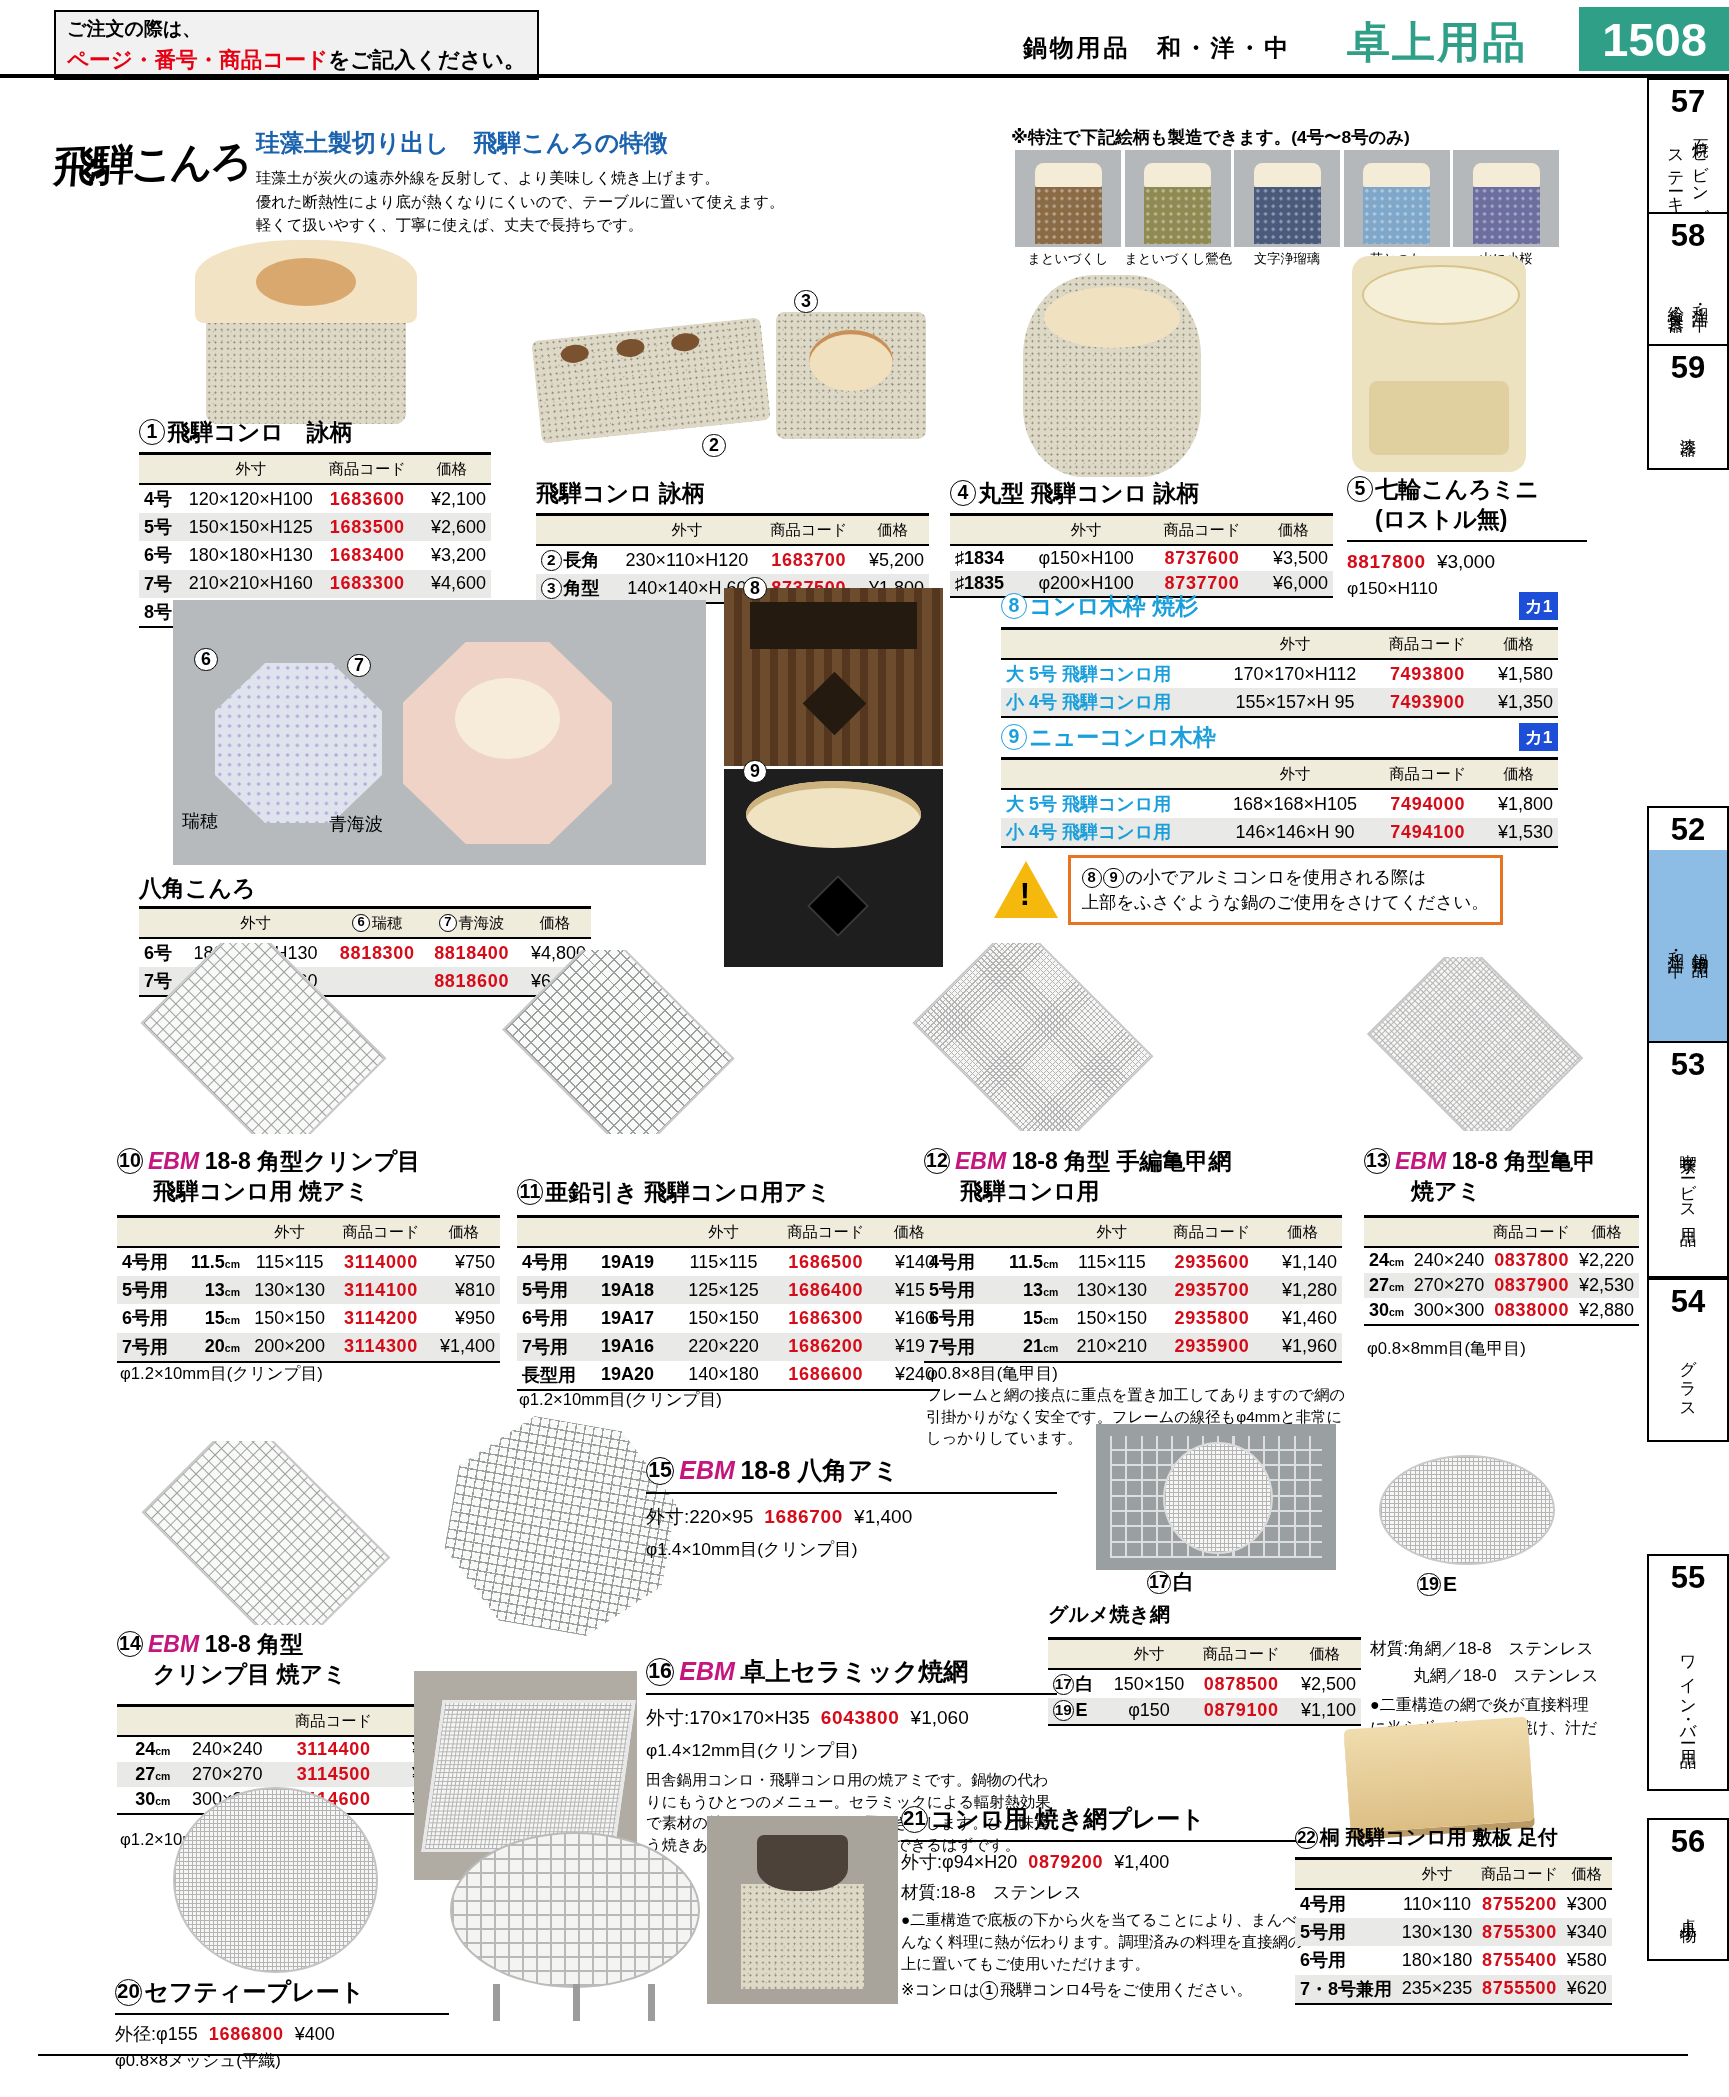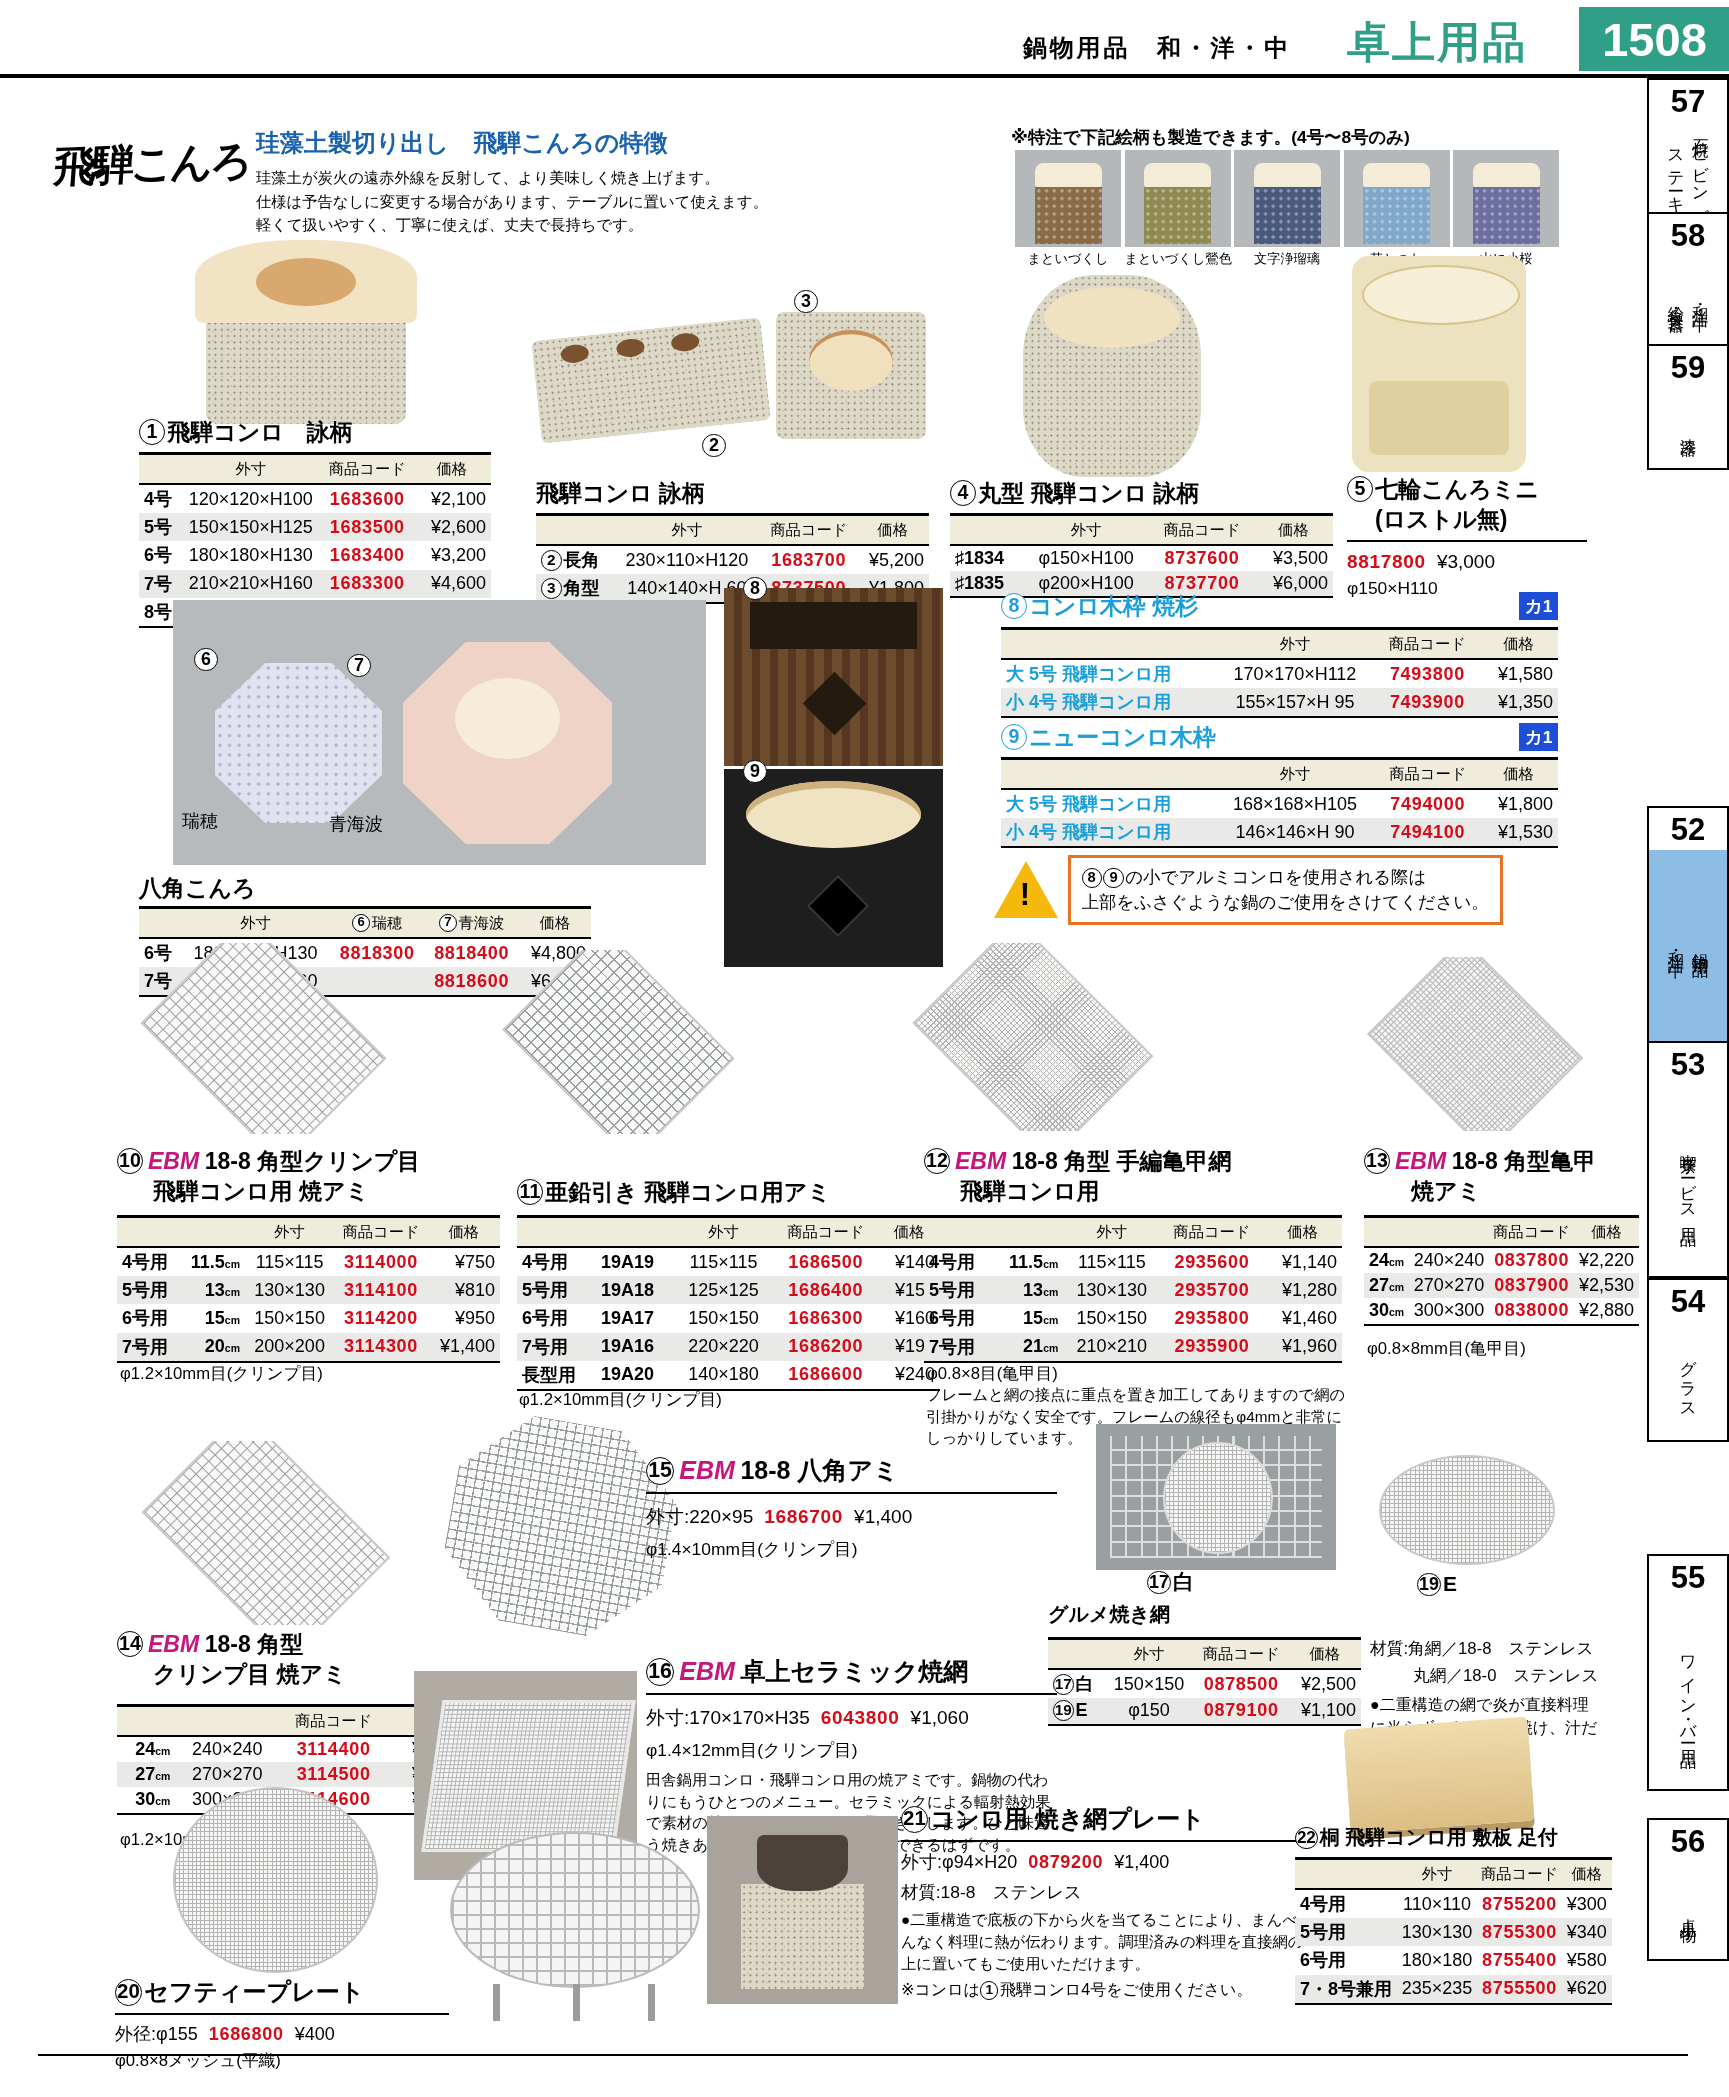--- a/index.html
+++ b/index.html
@@ -147,32 +147,36 @@
 
   
   .footer-rule{left:38px;top:2054px;width:1650px;height:2.1px;background:#000;}
   .footer-text{left:0;top:2062px;width:1730px;text-align:center;font-size:16px;}
 </style>
 </head>
 <body>
 
 <div id="page">
 
+  <div class="abs order-box">
+    <div class="l1">ご注文の際は、</div>
+    <div class="l2"><span class="red">ページ・番号・商品コード</span><span>をご記入ください。</span></div>
+  </div>
   <div class="abs cat-label">鍋物用品　和・洋・中</div>
   <div class="abs cat-title">卓上用品</div>
   <div class="abs page-num-box">
       <span>1508</span>
     </div>
   <div class="abs header-rule"></div>
 
   <div class="abs logo">飛騨こんろ</div>
   <div class="abs intro-title">珪藻土製切り出し　飛騨こんろの特徴</div>
   <div class="abs intro-desc">
     <div>珪藻土が炭火の遠赤外線を反射して、より美味しく焼き上げます。</div>
-    <div>仕様は予告なしに変更する場合があります、テーブルに置いて使えます。</div>
+    <div>優れた断熱性により底が熱くなりにくいので、テーブルに置いて使えます。</div>
     <div>軽くて扱いやすく、丁寧に使えば、丈夫で長持ちです。</div>
   </div>
   <div class="abs custom-note">※特注で下記絵柄も製造できます。(4号〜8号のみ)</div>
   <div class="abs thumbs">
     <div class="thumb">
         <div class="ph-box">
           <div class="cube c1">
             <div class="top"></div>
             <div class="body"></div>
           </div>

